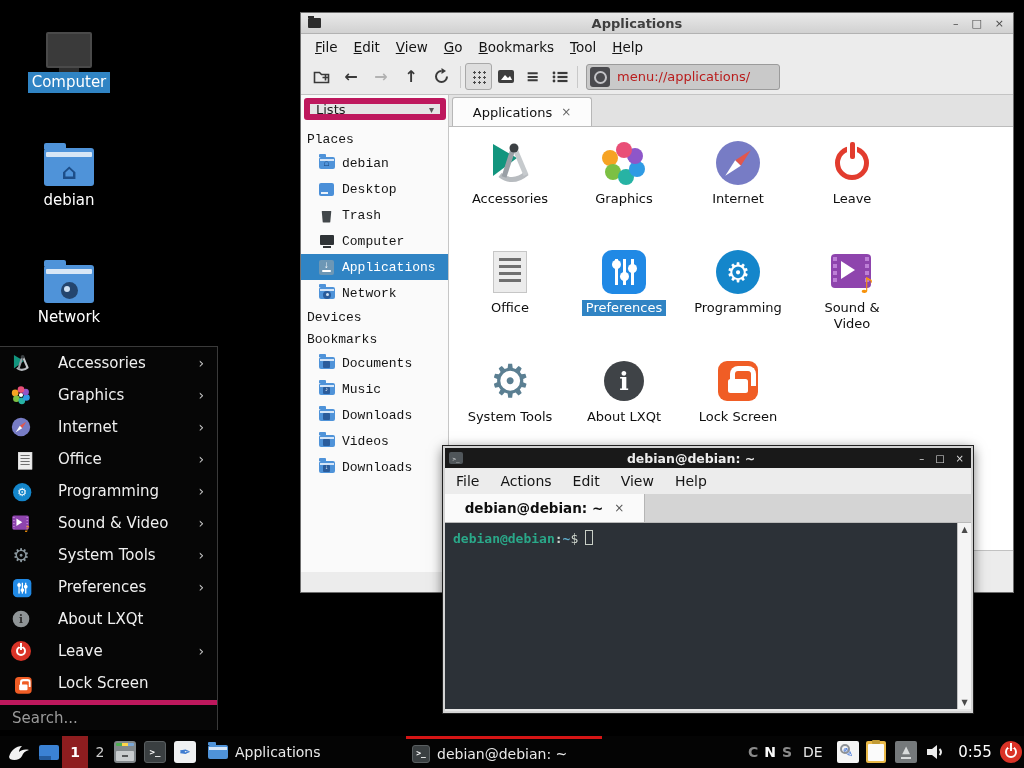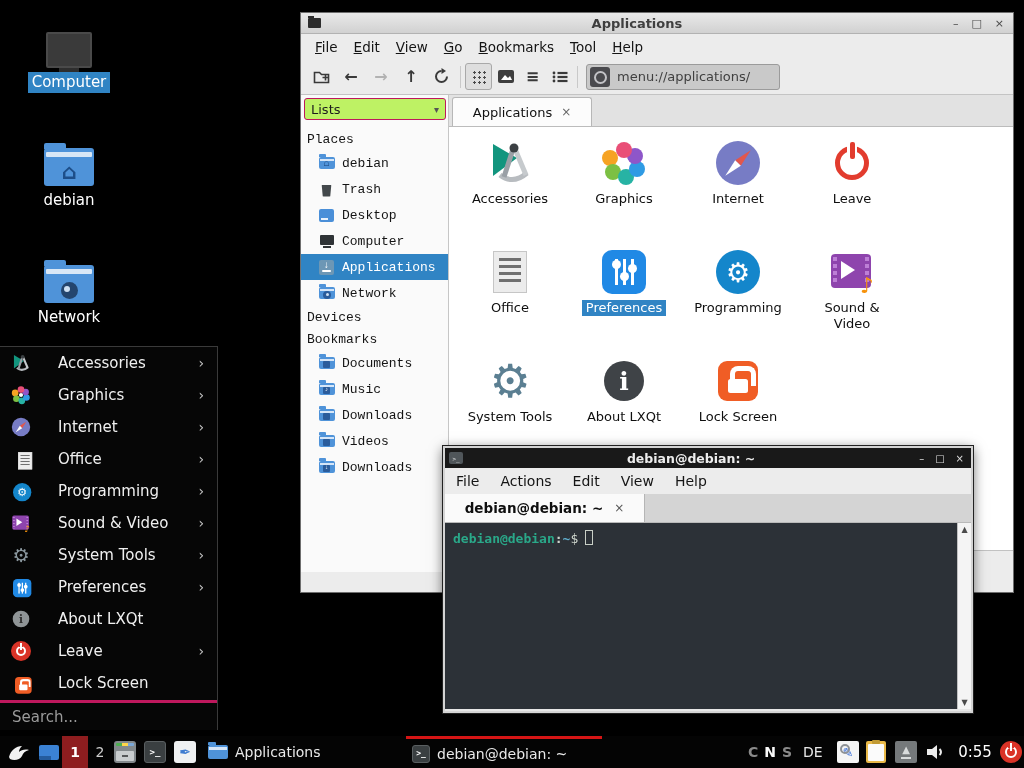--- a/index.html
+++ b/index.html
@@ -19,21 +19,21 @@
   .folder-lg .fglyph { position:absolute; left:0; right:0; top:9px; bottom:0; display:flex; align-items:center; justify-content:center; color:#1d4e89; font-size:21px; font-weight:bold; }
   .globe { width:17px; height:17px; border-radius:50%; background:#24456e; position:relative; margin-top:3px; }
   .globe::after { content:""; position:absolute; left:3px; top:4px; width:6px; height:6px; border-radius:50%; background:#cfe0f2; }
 
   
   #start-menu { position:absolute; left:0; top:346px; width:218px; height:384px; background:#060606; border-top:1px solid #3a3a3a; border-right:1px solid #3a3a3a; z-index:10; }
   .sm-item { display:flex; align-items:center; height:32px; }
   .sm-ic { width:20px; height:20px; margin-left:11px; position:relative; flex:none; }
   .sm-lbl { margin-left:27px; font-size:15px; color:#f0f0f0; flex:1; }
   .sm-arrow { margin-right:13px; color:#c2c2c2; font-size:14px; }
-  .sm-searchrow { position:absolute; left:0; right:0; bottom:0; height:30px; border-top:3px solid #be185d;text-decoration:underline; }
+  .sm-searchrow { position:absolute; left:0; right:0; bottom:0; height:30px; border-top:5px solid #be185d;text-decoration:underline; }
   .sm-search { width:100%; height:100%; background:transparent; border:0; outline:0; color:#9a9a9a; font-size:15px; padding:0 12px; font-family:"DejaVu Sans",sans-serif; }
   .sm-search::placeholder { color:#9a9a9a; opacity:1; }
   .mi-wrap { width:20px; height:20px; position:relative; }
   .mi-wrap .icn { position:absolute; left:0; top:0; transform:scale(0.4167); transform-origin:0 0; }
 
   
   .icn { position:relative; width:48px; height:48px; flex:none; display:block; }
   
   .icn-graphics::before { content:""; position:absolute; left:19px; top:19px; width:10px; height:10px; border-radius:50%; background:#fff;
     box-shadow: 0 -13px 0 3px #e94f77, 11px -7px 0 3px #8e56c9, 13px 6px 0 3px #2f9be4,
@@ -96,25 +96,25 @@
   .tbtn { width:30px; height:28px; display:flex; align-items:center; justify-content:center; color:#3a3a3a; font-size:16px; font-weight:bold; }
   .tbtn.dis { color:#b2b2b2; }
   .tsep { width:1px; height:22px; background:#c9c9c9; margin:0 4px; }
   .viewbtn { width:27px; height:27px; display:flex; align-items:center; justify-content:center; border-radius:3px; }
   .viewbtn.pressed { background:#dedede; border:1px solid #a9a9a9; }
   .griddots { width:15px; height:15px; background-image:radial-gradient(#4a4a4a 1.2px, transparent 1.4px); background-size:5px 5px; background-position:1px 1px; }
   .compact { font-size:16px; color:#3a3a3a; font-weight:bold; }
   .pathbar { width:194px; height:26px; background:#c9c9c9; border:1px solid #9b9b9b; border-radius:3px; display:flex; align-items:center; padding:0 3px; margin-left:4px; }
   .pb-icon { width:20px; height:20px; background:#4a4a4e; border-radius:3px; position:relative; flex:none; }
   .pb-icon::after { content:""; position:absolute; left:4px; top:4px; width:9px; height:9px; border:2px solid #c3c3c7; border-radius:50%; }
-  .pb-text { margin-left:7px; font-size:13px; color:#404040; white-space:nowrap; }
+  .pb-text { margin-left:7px; font-size:13px; color:#b91c1c; white-space:nowrap; }
   .dsbtn { width:140px; height:28px; margin-left:6px; background:#fbfbfb; border:1px solid #a5a5a5; border-radius:3px; display:flex; align-items:center; justify-content:center; font-size:13px; color:#1a1a1a; }
   .fm-body { display:flex; height:477px; }
   .fm-side { width:148px; border-right:1px solid #c6c6c6; background:#fafafa; overflow:hidden; }
-  .combo { height:22px; margin:3px 2px 8px 3px; background:#bef264; border:1px solid #be185d; border-radius:3px; display:flex; align-items:center; justify-content:space-between; padding:0 6px; font-size:13px; color:#1c1c1c; }
+  .combo { height:22px; margin:3px 2px 8px 3px; background:#e5e5e5; border:6px solid #be185d; border-radius:3px; display:flex; align-items:center; justify-content:space-between; padding:0 6px; font-size:13px; color:#1c1c1c; }
   .combo .ar { color:#555; font-size:10px; }
   .tree { font-size:13px; color:#141414;font-family:Liberation Mono, monospace; }
   .thead { height:22px; display:flex; align-items:center; padding-left:6px; }
   .trow { height:26px; display:flex; align-items:center; padding-left:17px; }
   .trow .si { width:17px; display:flex; justify-content:center; flex:none; }
   .trow .tl { margin-left:7px; white-space:nowrap; }
   .trow.sel { background:#3084c4; color:#fff; }
   
   .si-folder { width:16px; height:12px; background:#4f93d9; border-radius:2px; position:relative; }
   .si-folder::before { content:""; position:absolute; top:-3px; left:0; width:7px; height:3px; background:#4f93d9; border-radius:1px 1px 0 0; }
@@ -399,29 +399,29 @@
         <div class="trow">
           <span class="si">
               <span class="si-folder">
                 <span class="bg">⌂</span>
               </span>
             </span>
           <span class="tl">debian</span>
         </div>
         <div class="trow">
           <span class="si">
+              <span class="si-desktop"></span>
+            </span>
+          <span class="tl">Desktop</span>
+        </div>
+        <div class="trow">
+          <span class="si">
               <span class="si-trash"></span>
             </span>
           <span class="tl">Trash</span>
-        </div>
-        <div class="trow">
-          <span class="si">
-              <span class="si-desktop"></span>
-            </span>
-          <span class="tl">Desktop</span>
         </div>
         <div class="trow">
           <span class="si">
               <span class="si-computer"></span>
             </span>
           <span class="tl">Computer</span>
         </div>
         <div class="trow sel">
           <span class="si">
               <span class="si-apps">↓</span>

